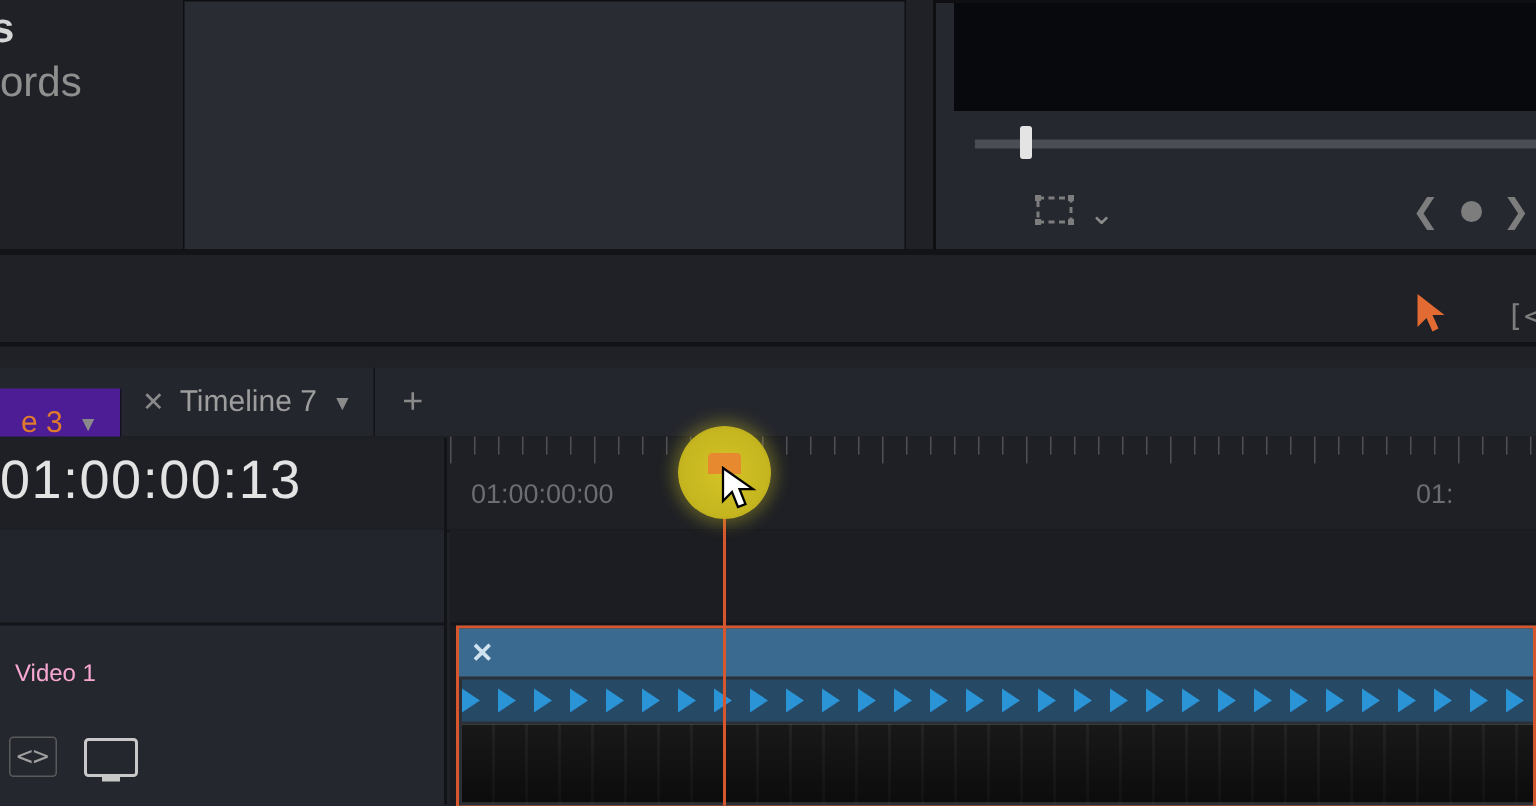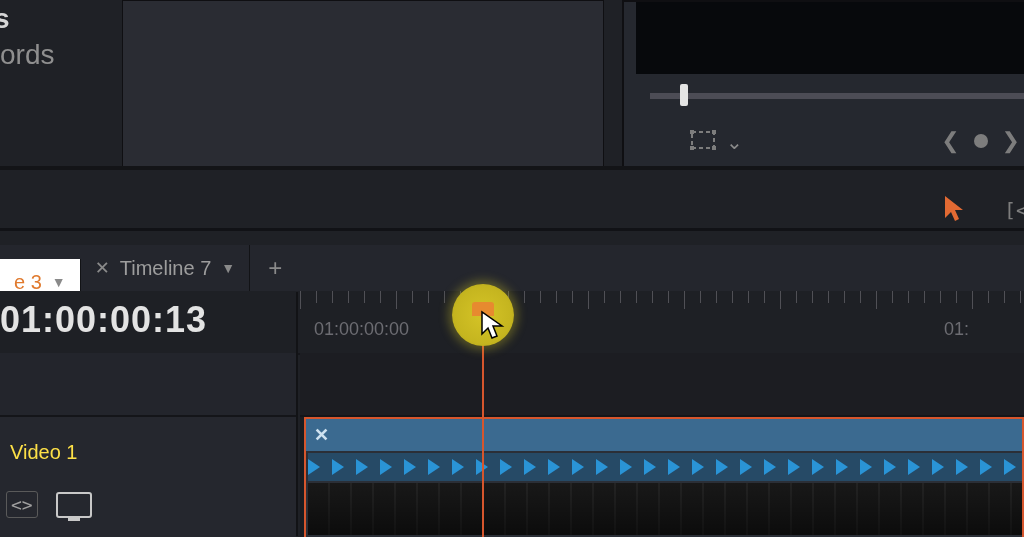--- a/index.html
+++ b/index.html
@@ -32,30 +32,30 @@
   .nav-dot{width:14px;height:14px;background:#7d7d7d;border-radius:50%;display:inline-block;}
 
   .arrow-tool{position:absolute;top:194px;left:942px;}
   .arrow-tool svg{width:26px;height:28px;}
 
   .bracket-icon{position:absolute;top:198px;left:1004px;color:#7d7d7d;font-size:20px;font-family:monospace;}
 
   
   .tabs-row{position:absolute;top:245px;left:0;right:0;height:46px;background:#24262d;border-bottom:2px solid #121316;display:flex;align-items:center;}
   .tab{display:flex;align-items:center;height:100%;padding:0 14px;border-right:1px solid #121316;gap:10px;font-size:20px;}
-  .tab.active{background:#ffffff;margin-top:28px;}
+  .tab.active{background:#4c1d95;margin-top:28px;}
   .tab-3-label{color:#e07a2e;}
   .tab-1-label{color:#9d9d9d;}
   .tab-close{color:#8a8a8a;font-size:18px;}
   .tab-chevron{color:#8a8a8a;font-size:14px;}
   .tab-add{color:#8a8a8a;font-size:24px;padding:0 18px;}
 
   
   .ruler-row{position:absolute;top:291px;left:0;right:0;height:62px;background:#1e2025;border-bottom:2px solid #15161a;}
-  .timecode{position:absolute;top:8px;left:0;font-size:36px;color:#e3e3e3;font-weight:700;letter-spacing:1px;}
+  .timecode{position:absolute;top:8px;left:0;font-size:36px;color:#e3e3e3;font-weight:400;letter-spacing:1px;}
   .tc-col-sep{position:absolute;top:292px;left:296px;width:2px;height:244px;background:#121316;}
 
   .ruler{position:absolute;top:0;left:300px;right:0;height:62px;}
   .tick-row{position:absolute;top:0;left:0;right:0;height:20px;}
   .tick{position:absolute;top:0;width:1px;height:12px;background:#505056;}
   .tick.big{height:18px;}
   .ruler-label{position:absolute;top:28px;font-size:18px;color:#6c6c72;}
 
   
   .highlight-circle{position:absolute;width:62px;height:62px;border-radius:50%;background:radial-gradient(circle,#d5c427 0%,#c5b51f 65%,#a79b18 100%);box-shadow:0 0 10px 4px rgba(200,190,40,0.35);top:284px;left:452px;z-index:5;}
@@ -64,21 +64,21 @@
   .cursor-arrow{position:absolute;top:310px;left:480px;z-index:7;}
   .cursor-arrow svg{width:26px;height:30px;}
 
   
   .gap-row{position:absolute;top:353px;left:300px;right:0;height:62px;background:#1c1d22;border-bottom:2px solid #141519;}
   .gap-label-area{position:absolute;top:353px;left:0;width:296px;height:62px;background:#23252c;border-bottom:2px solid #141519;}
 
   
   .track-row{position:absolute;top:417px;left:0;right:0;height:120px;}
   .track-header{position:absolute;top:0;left:0;width:296px;height:120px;background:#25272e;}
-  .track-name{position:absolute;top:24px;left:10px;font-size:20px;color:#fde047;}
+  .track-name{position:absolute;top:24px;left:10px;font-size:16px;color:#f9a8d4;}
   .track-icons{position:absolute;top:74px;left:6px;display:flex;gap:18px;align-items:center;}
   .code-icon{font-family:monospace;font-size:18px;color:#9f9f9f;border:1px solid #5a5a5a;padding:2px 4px;border-radius:3px;}
   .screen-icon{width:32px;height:22px;border:2px solid #c8c8c8;border-radius:3px;position:relative;}
   .screen-icon::after{content:"";position:absolute;bottom:-5px;left:10px;width:12px;height:3px;background:#c8c8c8;}
 
   .track-body{position:absolute;top:0;left:300px;right:0;height:120px;background:#1a1c21;}
 
   .clip{position:absolute;top:0;left:4px;right:0;height:118px;border:2px solid #d6562d;background:#2b2f37;}
   .clip-titlebar{height:32px;background:#3b6a90;display:flex;align-items:center;gap:8px;padding:0 8px;color:#e8eef4;font-size:20px;font-weight:600;}
   .clip-close{color:#cfe2f0;font-size:18px;}

